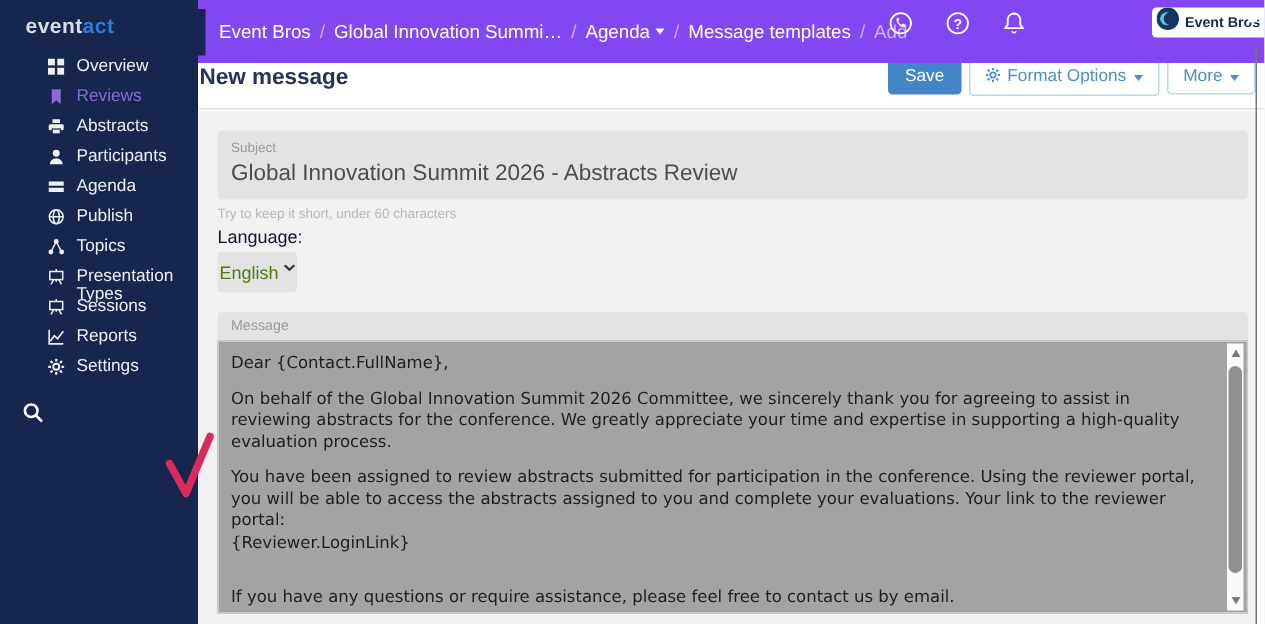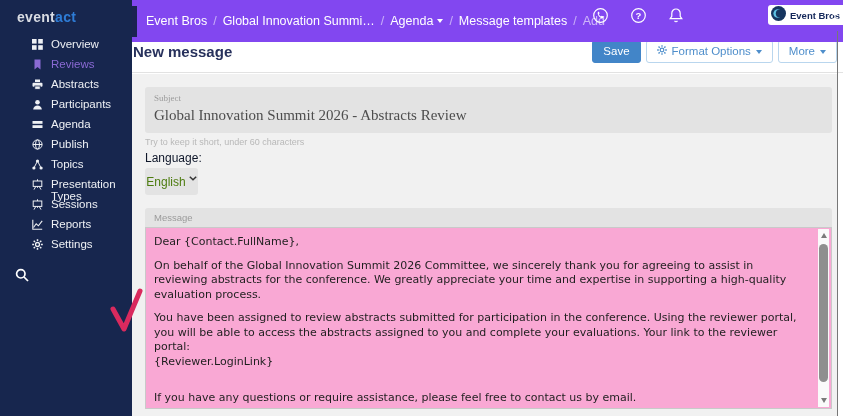--- a/index.html
+++ b/index.html
@@ -34,31 +34,31 @@
   .page-title { margin-left:13px; font-size:15px; color:#27315c; }
   .toolbar-btns { margin-left:auto; display:flex; align-items:center; gap:5px; margin-right:6px; }
   .btn { font-size:11.5px; border-radius:3px; padding:4px 10px; display:inline-flex; align-items:center; gap:5px; cursor:pointer; line-height:13px; }
   .btn-primary { background:#4285c8; color:#fff; border:1px solid #4285c8; }
   .btn-outline { background:#fff; color:#4e8ecb; border:1px solid #b9d6ee; }
 
   
   .content { position:absolute; left:120px; top:74px; right:6px; bottom:0; background:#f1f1f1; }
   .edge-line { position:absolute; right:5px; top:31px; bottom:0; width:1px; background:#777; z-index:3; }
 
-  .subject-box { position:absolute; left:25px; right:5px; top:13px; height:46px; background:#e3e3e3; border-radius:3px; cursor:text;font-family:Liberation Serif, serif; }
+  .subject-box { position:absolute; left:25px; right:5px; top:13px; height:46px; background:#e3e3e3; border-radius:3px; cursor:text; }
   .field-label { font-size:9px; color:#9b9b9b; padding:6px 0 0 9px; }
   .subject-value { font-size:15px; color:#4d4d4d; padding:4px 0 0 9px; }
   .subject-helper { position:absolute; left:25px; top:63px; font-size:9px; color:#b8b8b8; }
 
   .language-label { position:absolute; left:25px; top:77px; font-size:12px; color:#0f172a; }
   .lang-select { position:absolute; left:25px; top:94px; width:53px; height:27px; background:#e3e3e3; border-radius:3px; display:flex; align-items:center; justify-content:center; gap:3px; font-size:12px; color:#4d7c0f; cursor:pointer; }
   .lang-select svg { margin-top:-6px; }
 
   .message-label-bar { position:absolute; left:25px; right:5px; top:134px; height:35px; background:#e3e3e3; border-radius:3px 3px 0 0; font-size:9.5px; color:#9b9b9b; line-height:19px; padding-left:9px; }
-  .message-body { position:absolute; left:25px; right:5px; top:153px; bottom:7px; background:#f9a8d4; border:1px solid #c9c9c9; cursor:text; }
+  .message-body { position:absolute; left:25px; right:5px; top:153px; bottom:7px; background:#a3a3a3; border:1px solid #c9c9c9; cursor:text; }
   .message-text { padding:7px 30px 0 8px; font-family:"DejaVu Sans", sans-serif; font-size:11px; line-height:14.5px; color:#1f1f1f; }
   .m-line { min-height:14.5px; }
   .gap { margin-bottom:9px; }
   .biggap { margin-bottom:22px; }
 
   
   .vscroll { position:absolute; top:1px; bottom:1px; right:2px; width:11px; background:#fafafa; }
   .vs-up, .vs-down { position:absolute; left:0; width:11px; height:11px; display:flex; align-items:center; justify-content:center; cursor:pointer; }
   .vs-up { top:1px; } .vs-down { bottom:1px; }
   .tri-up { width:0; height:0; border-left:3.5px solid transparent; border-right:3.5px solid transparent; border-bottom:5px solid #7a7a7a; }

